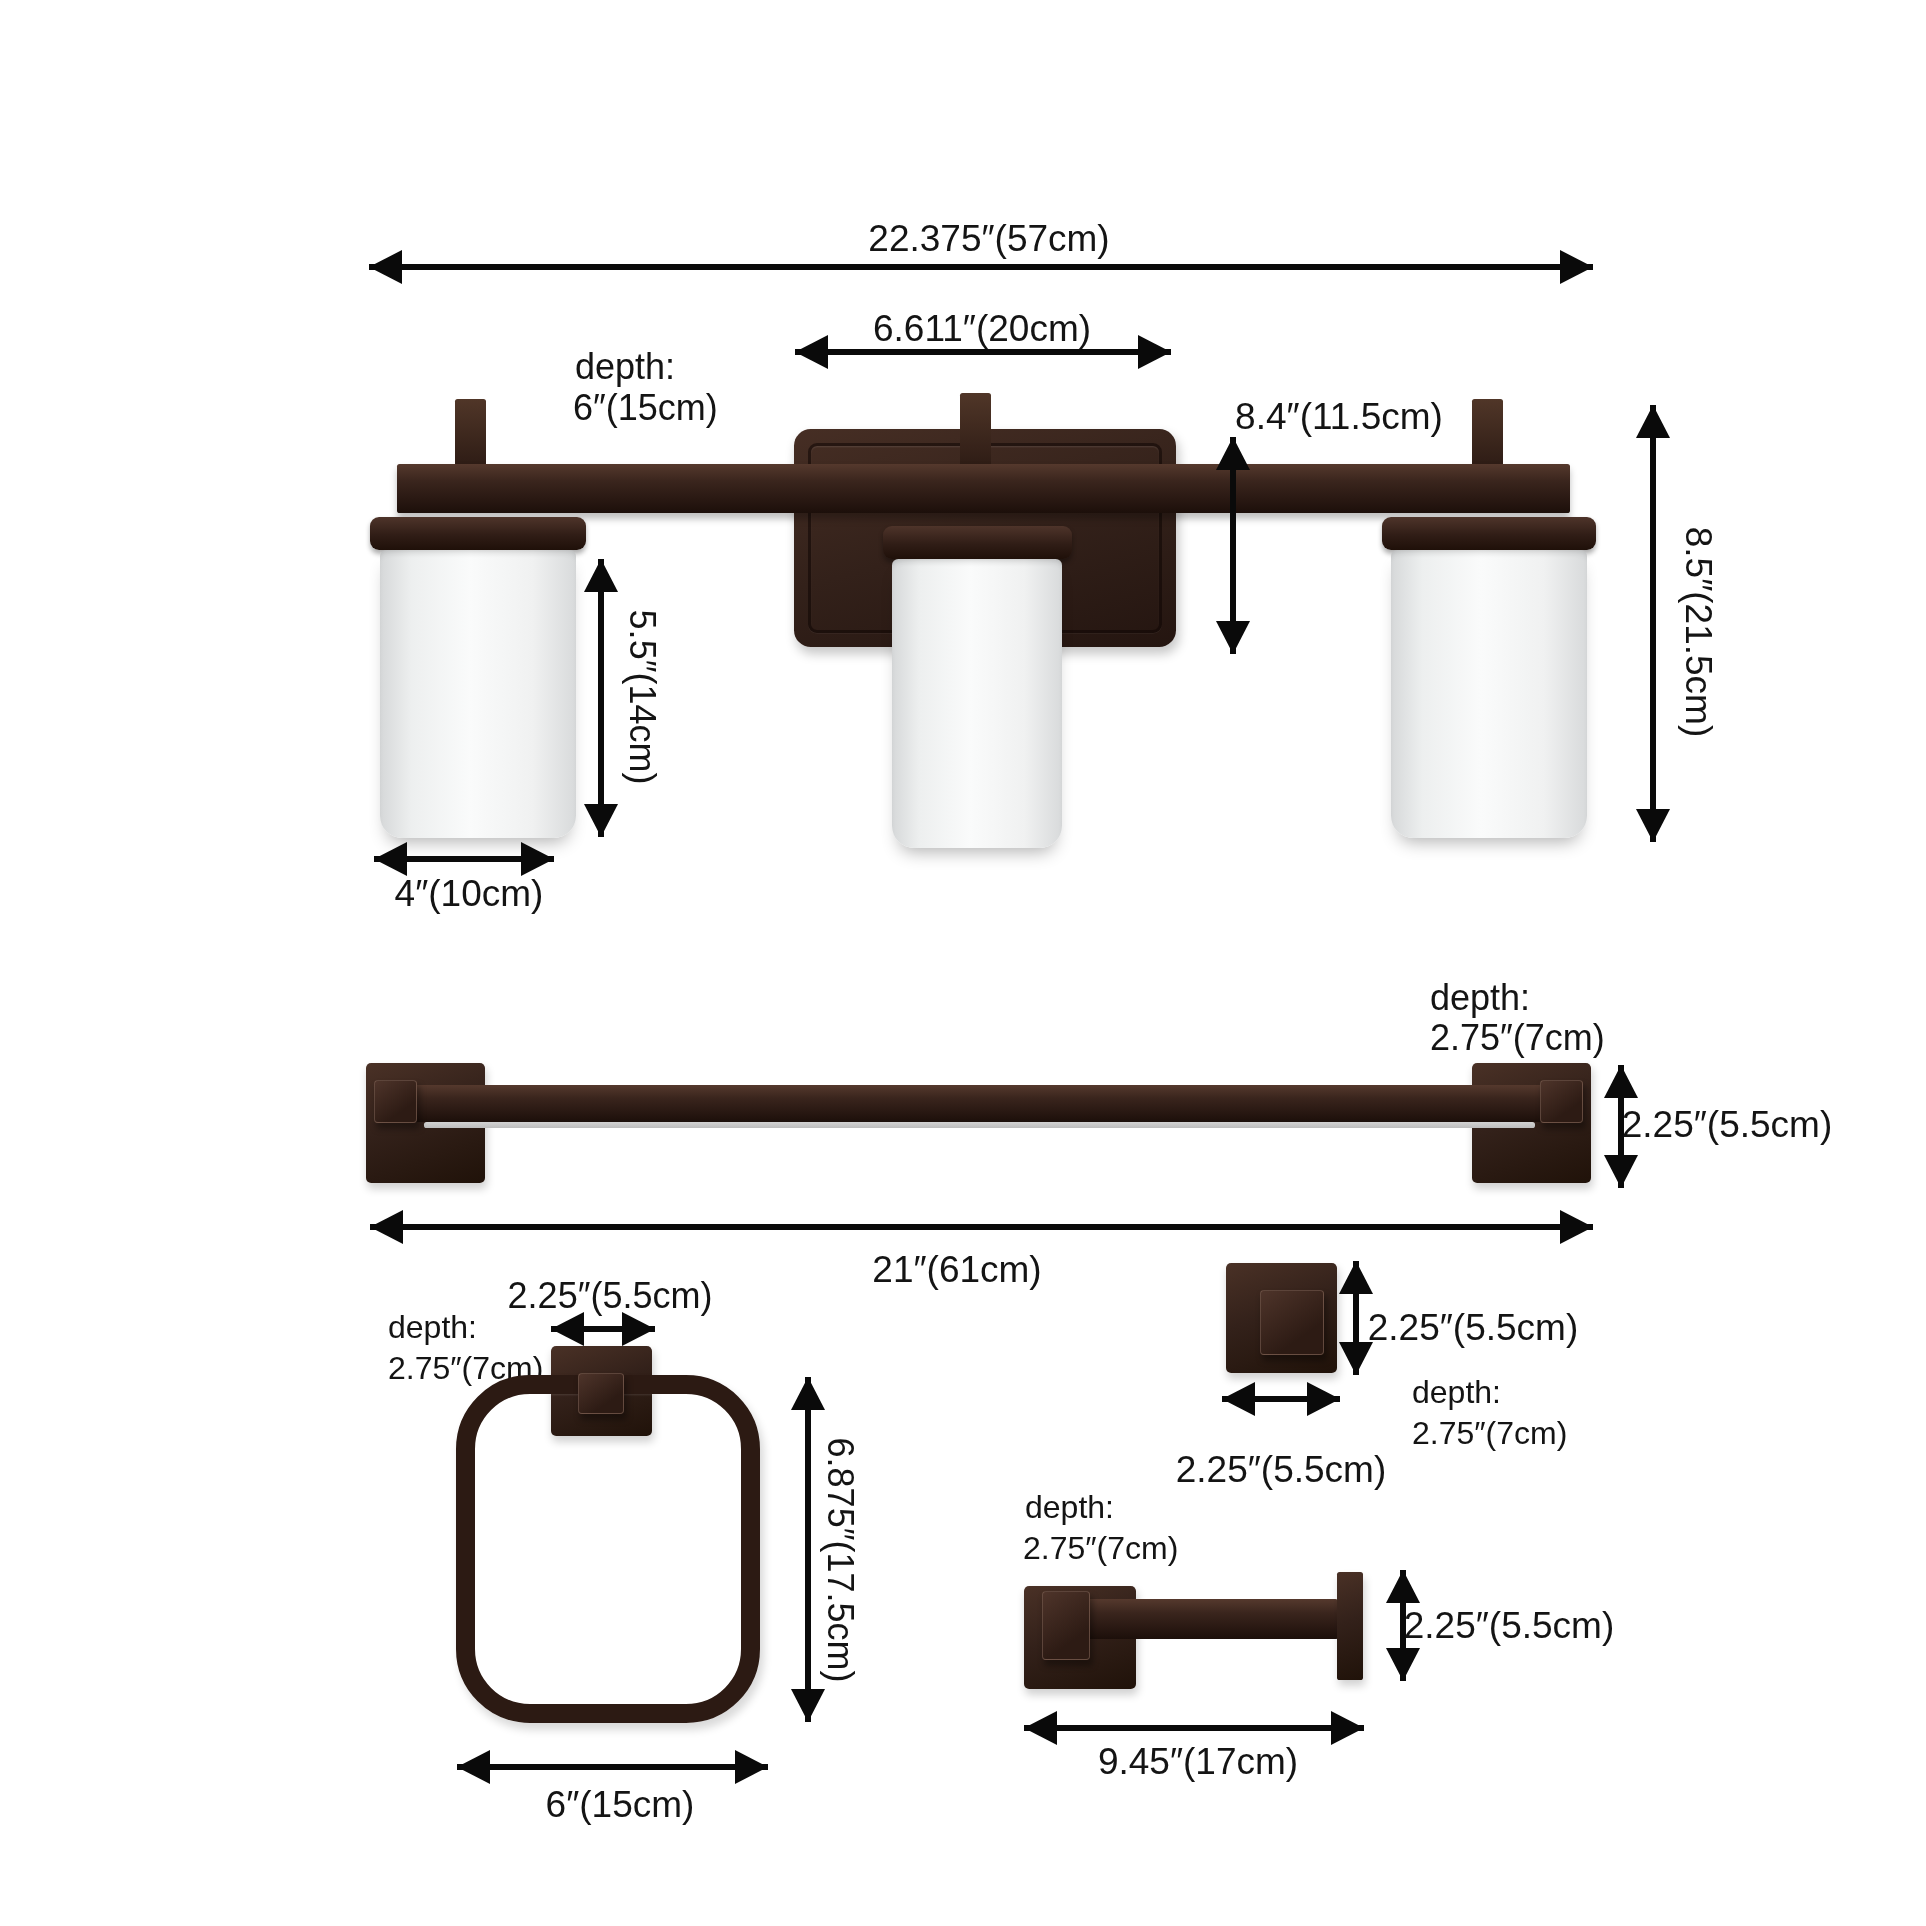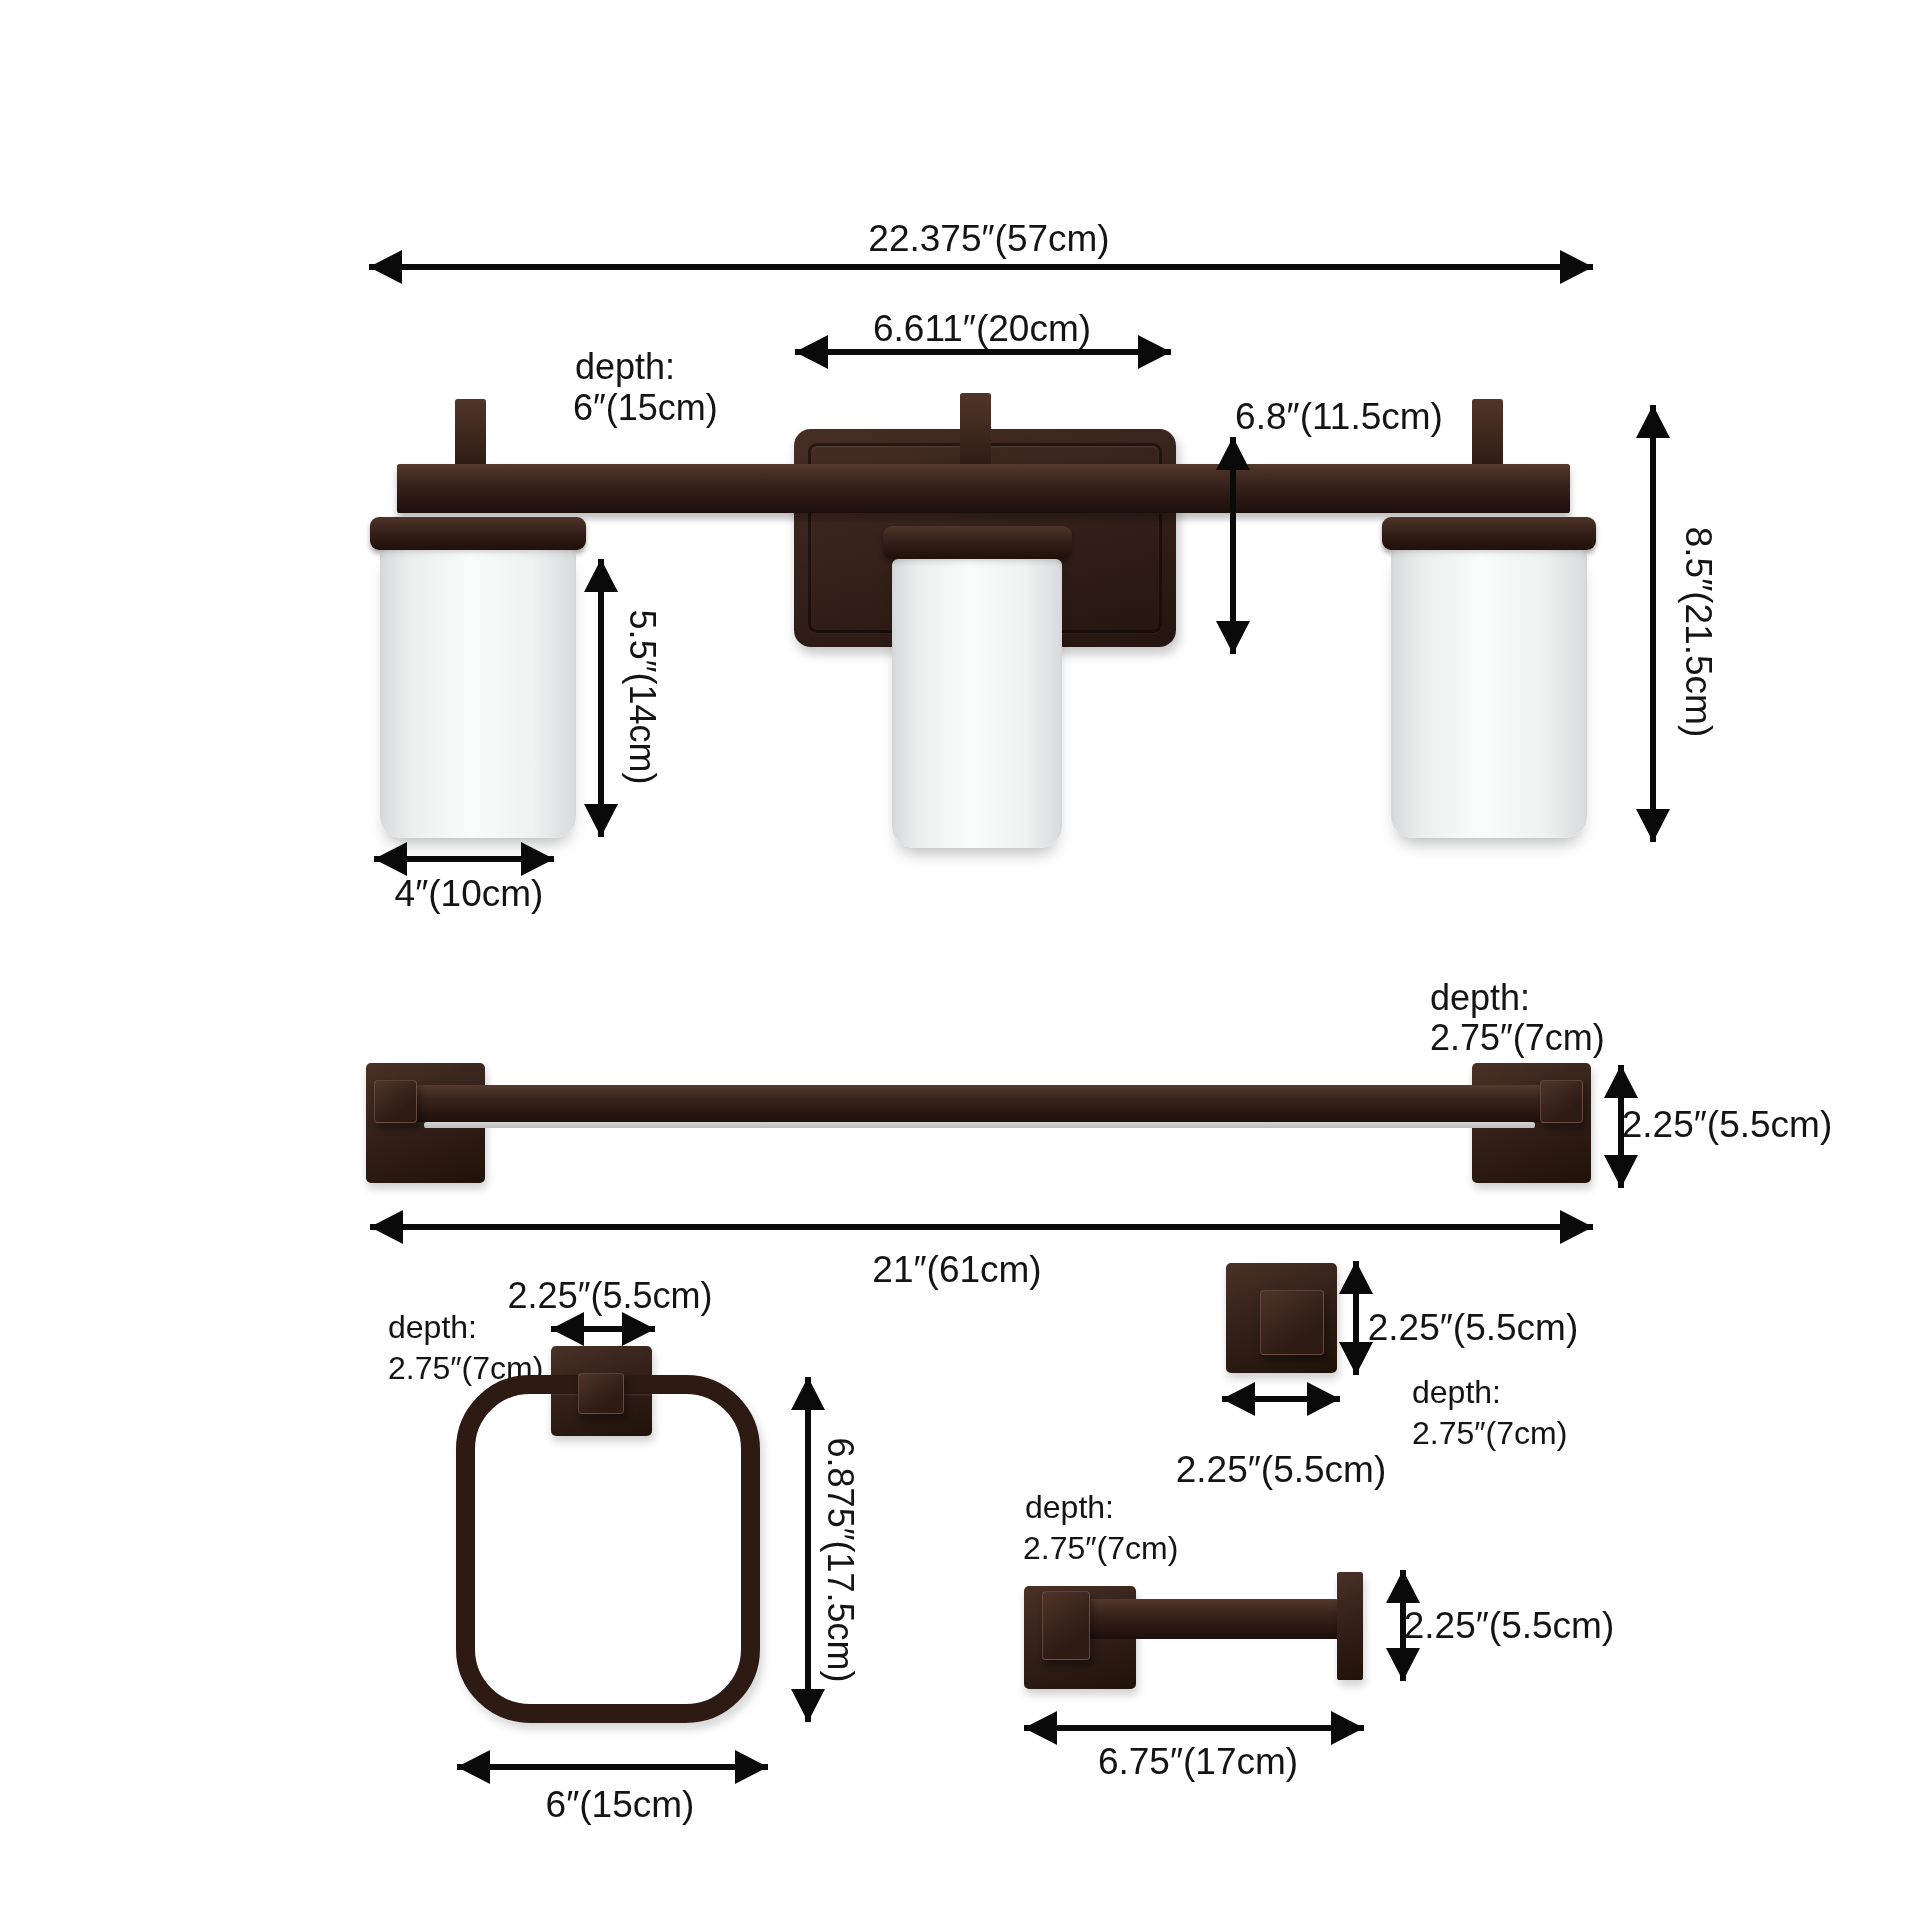--- a/index.html
+++ b/index.html
@@ -64,21 +64,21 @@
   <div class="bz-tab" style="left:1472px;top:399px;width:31px;height:67px;"></div>
   <div class="bz-bar" style="left:397px;top:464px;width:1173px;height:49px;box-shadow:0 5.1px 7.7px rgba(0,0,0,0.25);"></div>
 
   <div class="cap" style="left:370px;top:517px;width:216px;height:33px;"></div>
   <div class="glass" style="left:380px;top:550px;width:196px;height:288px;"></div>
   <div class="cap" style="left:883px;top:526px;width:189px;height:33px;"></div>
   <div class="glass" style="left:892px;top:559px;width:170px;height:289px;"></div>
   <div class="cap" style="left:1382px;top:517px;width:214px;height:33px;"></div>
   <div class="glass" style="left:1391px;top:550px;width:196px;height:288px;"></div>
 
-  <div class="lbl" style="left:1339px;top:417px;">6.8″(11.5cm)</div>
+  <div class="lbl" style="left:1339px;top:417px;">8.4″(11.5cm)</div>
   <div class="av" style="left:1230px;top:437px;height:217px;"></div>
 
   <div class="av" style="left:1650px;top:405px;height:437px;"></div>
   <div class="lbl rot" style="left:1698px;top:632px;">8.5″(21.5cm)</div>
 
   <div class="av" style="left:598px;top:559px;height:278px;"></div>
   <div class="lbl rot mid" style="left:642px;top:697px;">5.5″(14cm)</div>
 
   <div class="ah" style="left:374px;top:856px;width:180px;"></div>
   <div class="lbl" style="left:469px;top:894px;text-align:center;">4″(10cm)</div>
@@ -132,16 +132,16 @@
 
   <div class="bz" style="left:1024px;top:1586px;width:112px;height:103px;"></div>
   <div class="bz-bar" style="left:1088px;top:1599px;width:250px;height:40px;"></div>
   <div class="bz-knob" style="left:1042px;top:1591px;width:46px;height:67px;"></div>
   <div class="bz" style="left:1337px;top:1572px;width:26px;height:108px;border-radius:2.6px;"></div>
 
   <div class="av" style="left:1400px;top:1570px;height:111px;"></div>
   <div class="lbl" style="left:1509px;top:1626px;">2.25″(5.5cm)</div>
 
   <div class="ah" style="left:1024px;top:1725px;width:340px;"></div>
-  <div class="lbl" style="left:1198px;top:1762px;">6.75″(17cm)</div>
+  <div class="lbl" style="left:1198px;top:1762px;">9.45″(17cm)</div>
 
 </div>
 
 
 </body></html>

